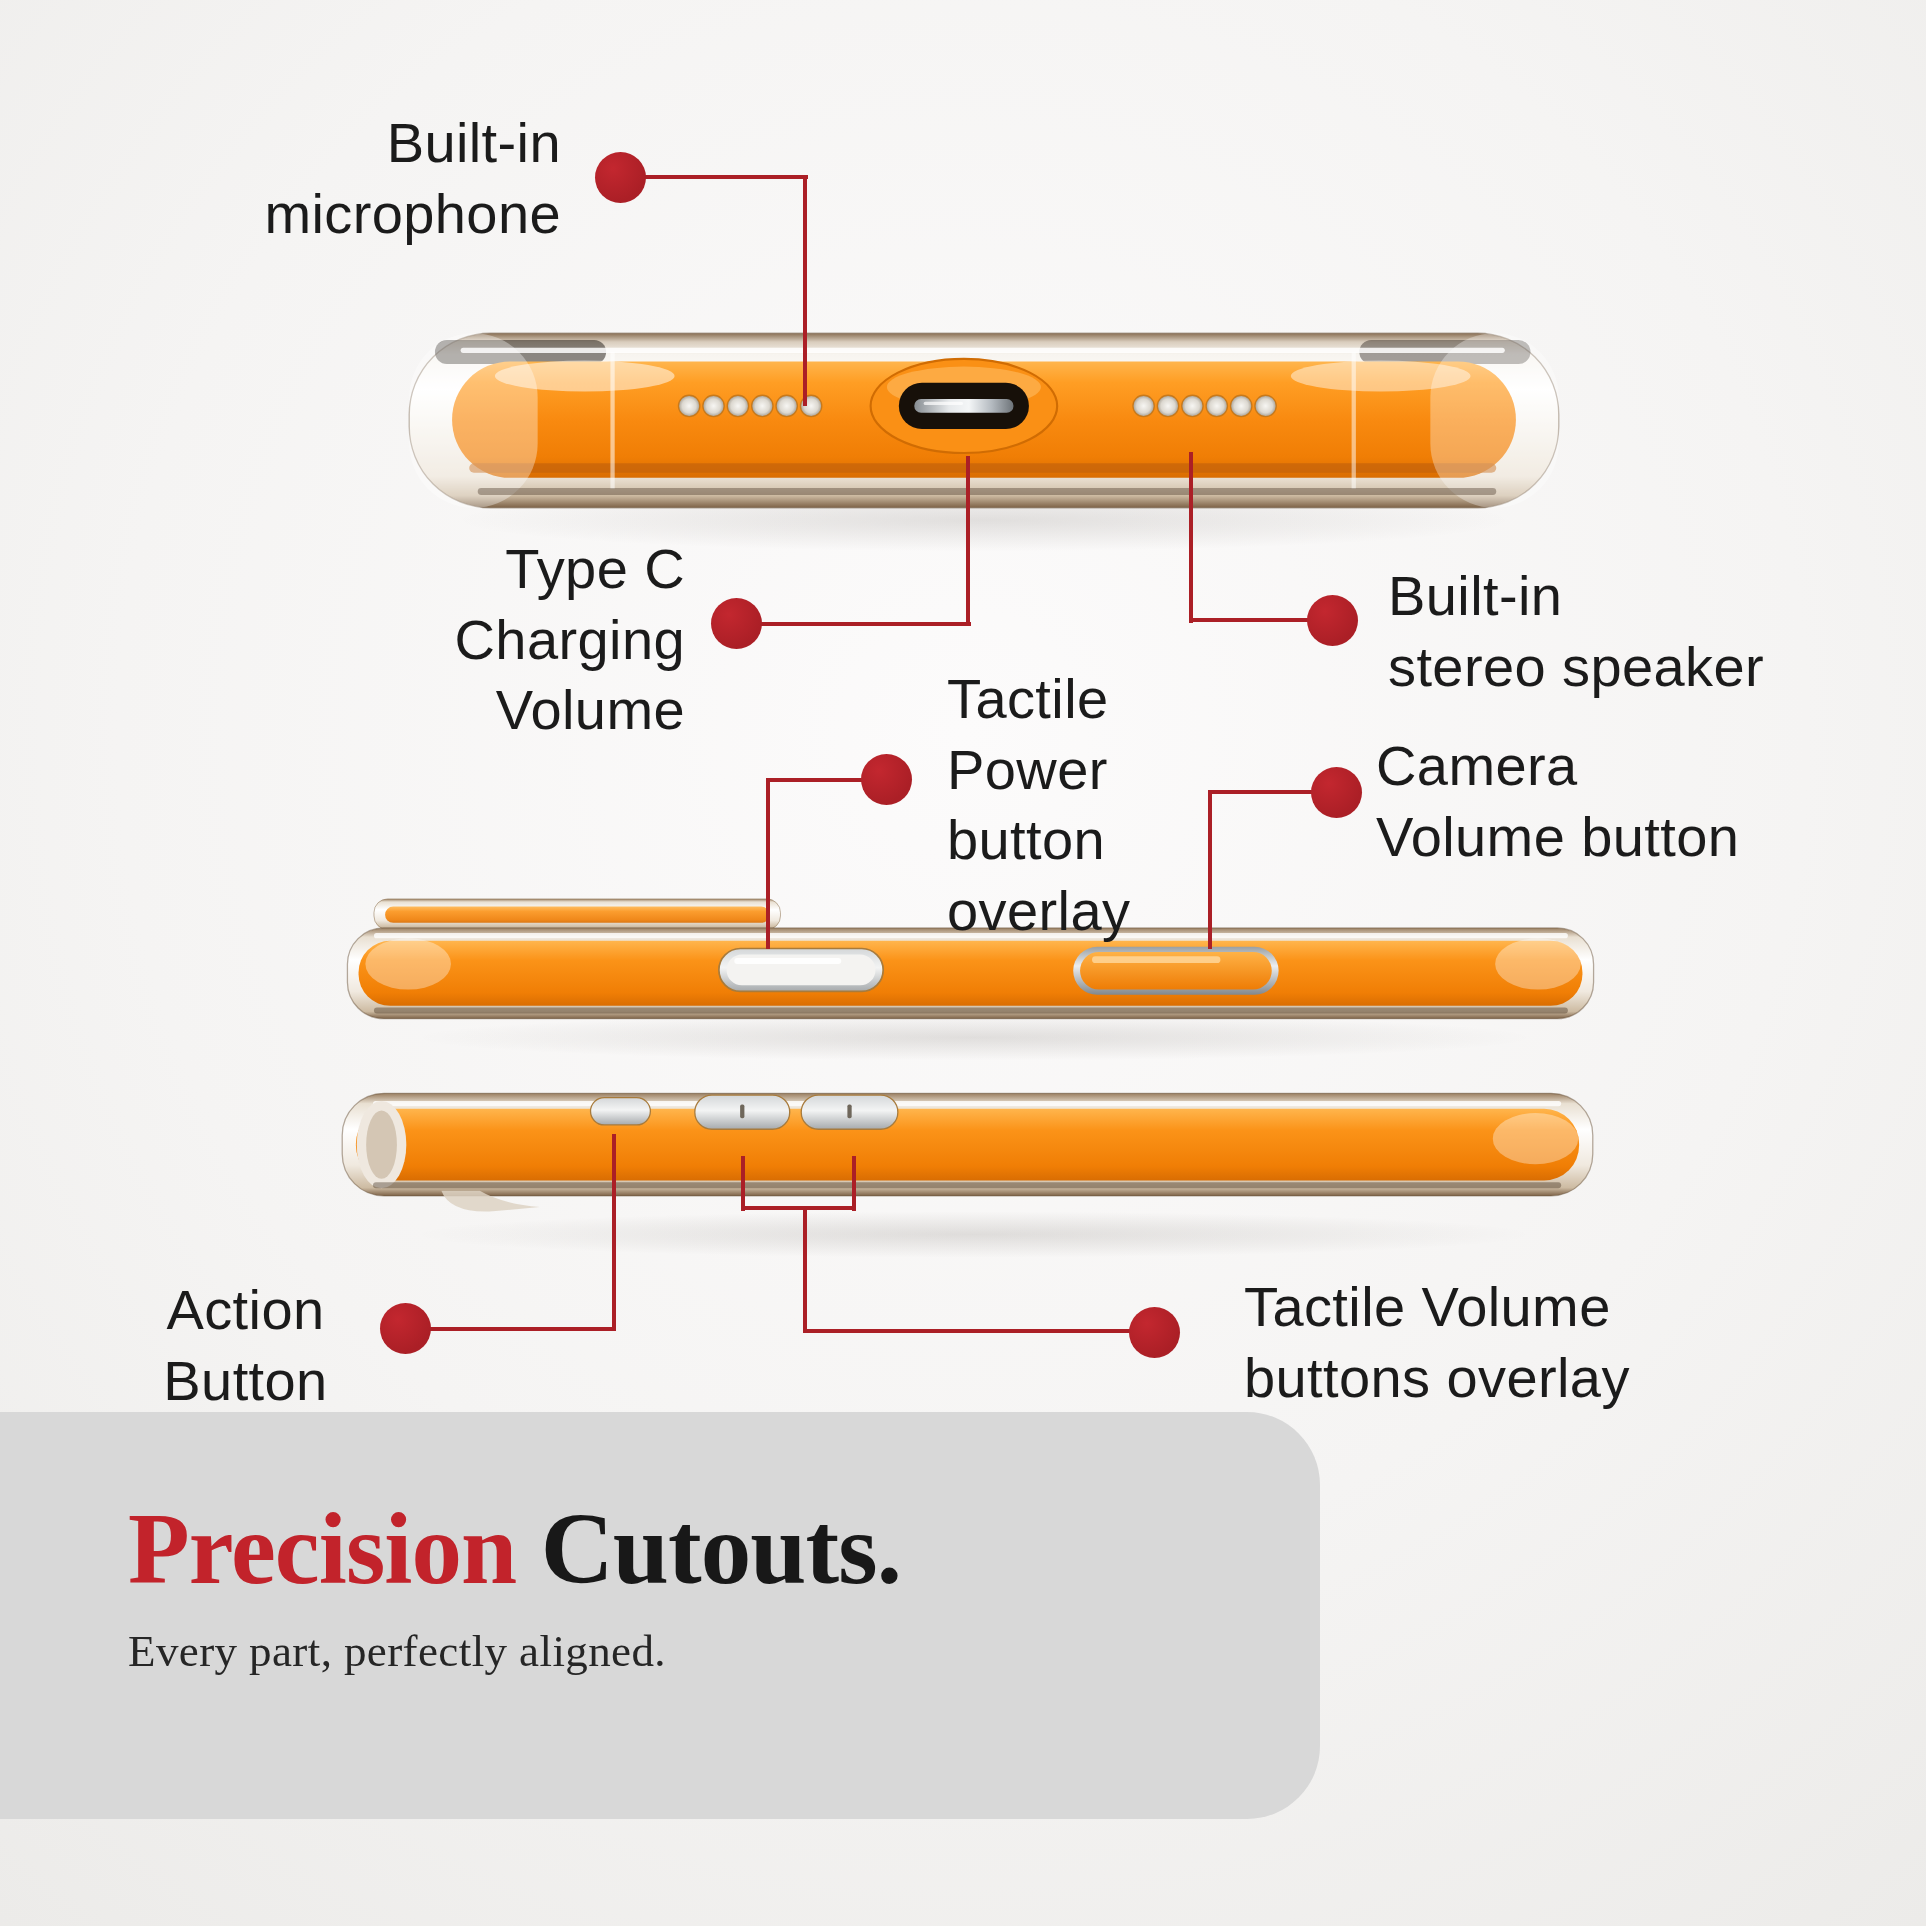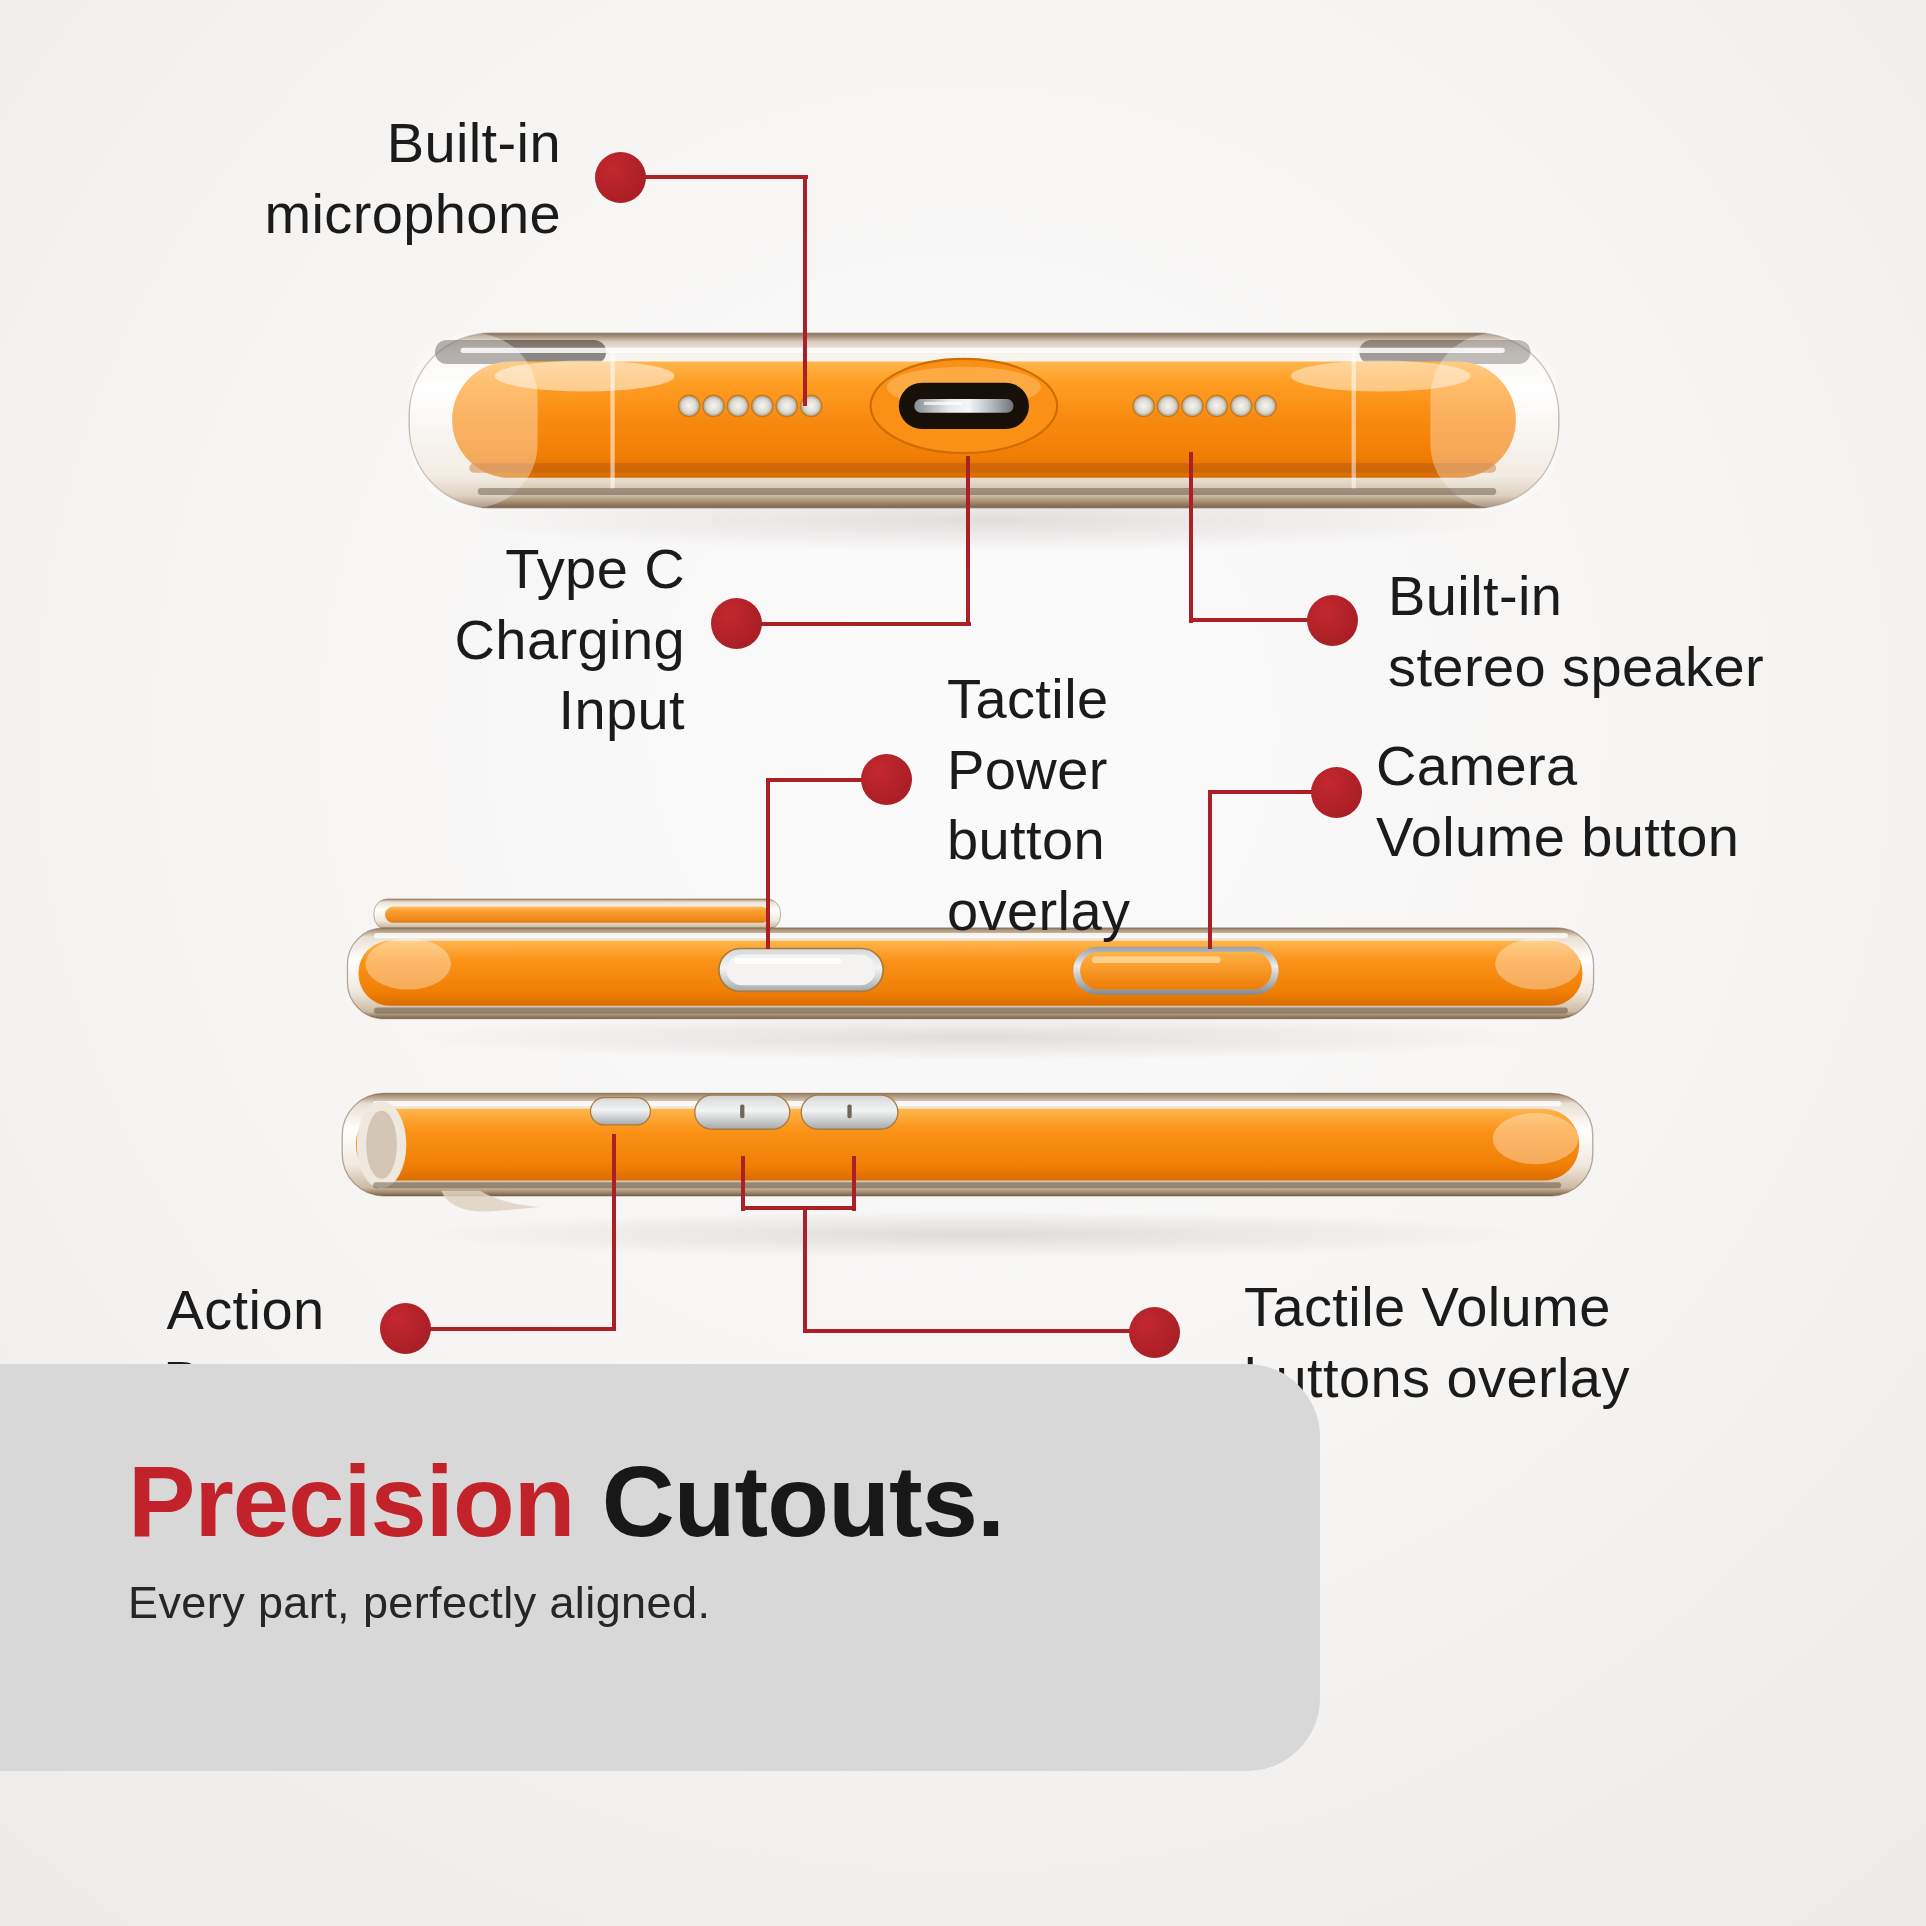--- a/index.html
+++ b/index.html
@@ -9,22 +9,22 @@
     background:radial-gradient(circle at 50% 38%, #fcfbfb 0%, #f5f4f3 55%, #ecebe9 100%);
   }
   .abs{position:absolute;}
   .line{position:absolute;background:var(--accent-red,#ab1f26);}
   .dot{position:absolute;width:51px;height:51px;border-radius:50%;
        background:radial-gradient(circle at 35% 32%, #c3272f, var(--accent-red,#a41c23) 70%);}
   .label{position:absolute;font-size:56px;line-height:1.26;color:var(--text-dark,#1b1b1b);
          letter-spacing:0.4px;white-space:pre-line;font-weight:400;}
   .label.right{text-align:right;}
   .soft-shadow{position:absolute;background:radial-gradient(ellipse at center, rgba(40,30,20,0.12), rgba(40,30,20,0) 70%);}
-  .banner{position:absolute;left:0;top:1364px;width:1320px;height:407px;
-          background:var(--panel-gray,#d8d8d8);border-radius:0 73px 73px 0;}
+  .banner{position:absolute;left:0;top:1412px;width:1320px;height:407px;
+          background:var(--panel-gray,#d8d8d8);border-radius:0 73px 73px 0;font-family:Liberation Serif, serif;}
   .banner-inner{padding:77px 51px 0 128px;}
   .headline{font-size:101px;font-weight:700;color:#181818;line-height:1.2;letter-spacing:-0.9px;}
   .headline .hl{color:var(--headline-red,#c2232b);}
   .subtitle{margin-top:15px;font-size:45px;font-weight:400;color:#262626;letter-spacing:0.4px;}
 </style>
 </head>
 <body>
 
 <div class="soft-shadow" style="left:449px;top:488px;width:1070px;height:64px;"></div>
 
@@ -225,21 +225,21 @@
 <div class="dot" style="left:1307px;top:595px;"></div>
 <div class="dot" style="left:861px;top:754px;"></div>
 <div class="dot" style="left:1311px;top:767px;"></div>
 <div class="dot" style="left:380px;top:1303px;"></div>
 <div class="dot" style="left:1129px;top:1307px;"></div>
 
 <div class="label right" style="left:214px;top:108px;width:347px;">Built-in
 microphone</div>
 <div class="label right" style="left:300px;top:534px;width:385px;">Type C
 Charging
-Input</div>
+Volume</div>
 <div class="label" style="left:1388px;top:561px;width:492px;">Built-in
 stereo speaker</div>
 <div class="label" style="left:947px;top:664px;width:342px;">Tactile
 Power
 button
 overlay</div>
 <div class="label" style="left:1376px;top:731px;width:514px;">Camera
 Volume button</div>
 <div class="label right" style="left:128px;top:1275px;width:235px;text-align:center;">Action
 Button</div>

